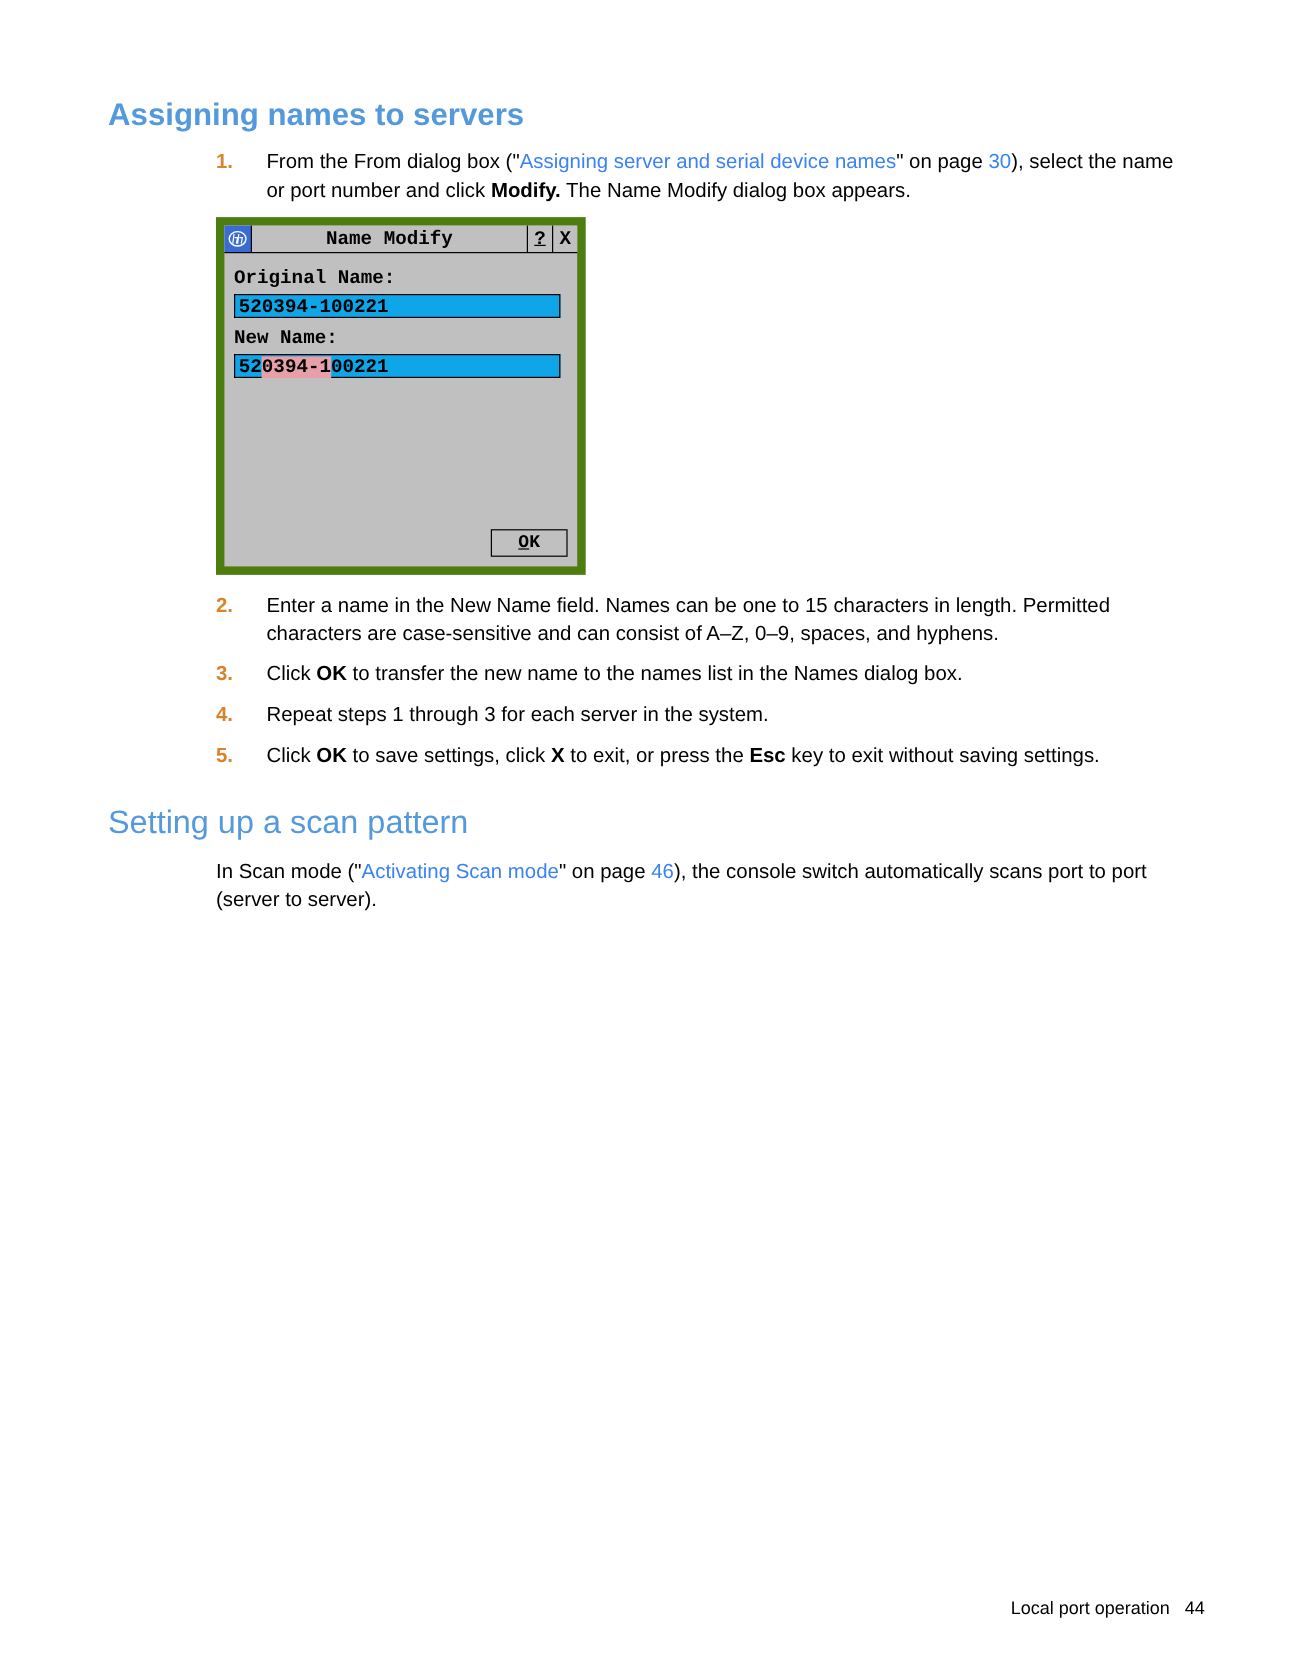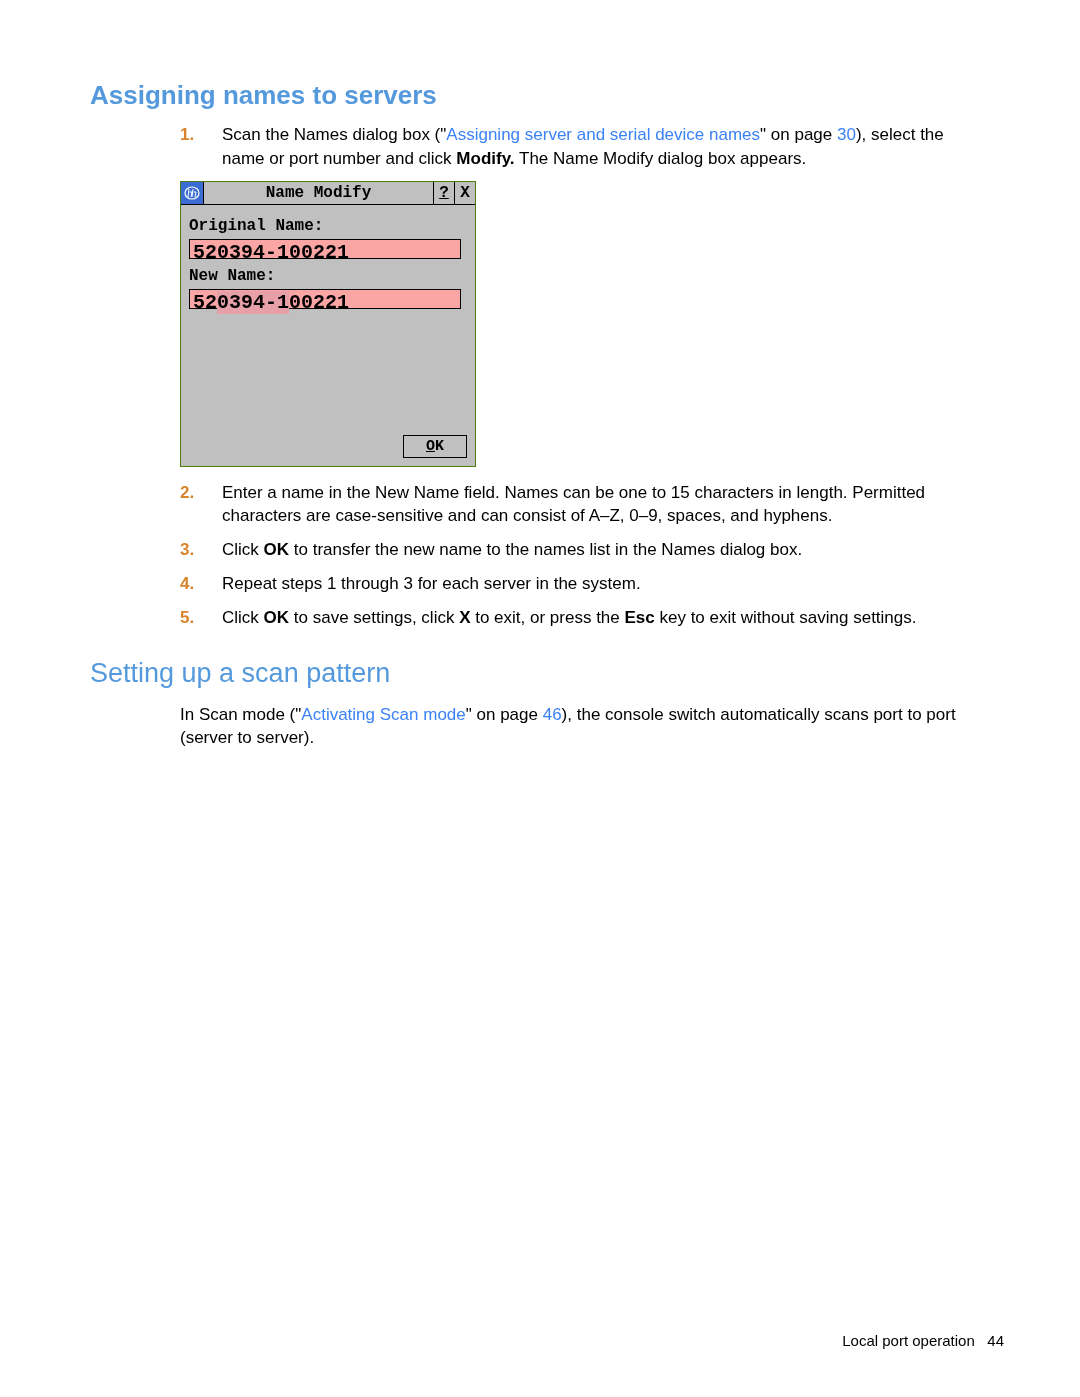--- a/index.html
+++ b/index.html
@@ -75,21 +75,21 @@
   .step-body {
     display: inline;
   }
   .figure-wrap {
     padding-left: 90px;
     margin: 8px 0 14px 0;
   }
   
   .dlg {
     width: 294px;
-    border: 1px solid #4d7c0f;
+    border: 7px solid #4d7c0f;
     background: #c0c0c0;
     font-family: "Courier New", monospace;
     font-size: 16px;
   }
   .dlg-titlebar {
     display: flex;
     align-items: stretch;
     height: 22px;
     background: #c0c0c0;
   }
@@ -127,24 +127,24 @@
     min-height: 210px;
     position: relative;
   }
   .dlg-label {
     font-weight: bold;
     margin: 2px 0 4px 0;
   }
   .dlg-input {
     width: 272px;
     border: 1px solid #000;
-    background: #fca5a5;
+    background: #0ea5e9;
     padding: 1px 3px;
     font-family: "Courier New", monospace;
-    font-size: 20px;
+    font-size: 16px;
     font-weight: bold;
     height: 20px;
     margin-bottom: 8px;
     box-sizing: border-box;
   }
   .dlg-input .sel {
     background: #e8a0a8;
   }
   .dlg-footer {
     padding: 4px 8px 8px 8px;
@@ -171,21 +171,21 @@
 </head>
 <body>
 
 <div class="page">
 
   <div class="h2">Assigning names to servers</div>
 
   <ol class="steps">
     <li>
       <span class="step-body">
-        <span>Scan the Names dialog box ("</span><span class="link">Assigning server and serial device names</span><span>" on page </span><span class="link">30</span><span>), select the name or port number and click </span><span class="bold">Modify.</span><span> The Name Modify dialog box appears.</span>
+        <span>From the From dialog box ("</span><span class="link">Assigning server and serial device names</span><span>" on page </span><span class="link">30</span><span>), select the name or port number and click </span><span class="bold">Modify.</span><span> The Name Modify dialog box appears.</span>
       </span>
     </li>
   </ol>
 
   <div class="figure-wrap">
     <div class="dlg">
       <div class="dlg-titlebar">
         <div class="dlg-logo">
           <svg width="16" height="14" viewBox="0 0 16 14">
               <ellipse cx="8" cy="7" rx="7" ry="6" fill="none" stroke="#fff" stroke-width="1.2"></ellipse>

